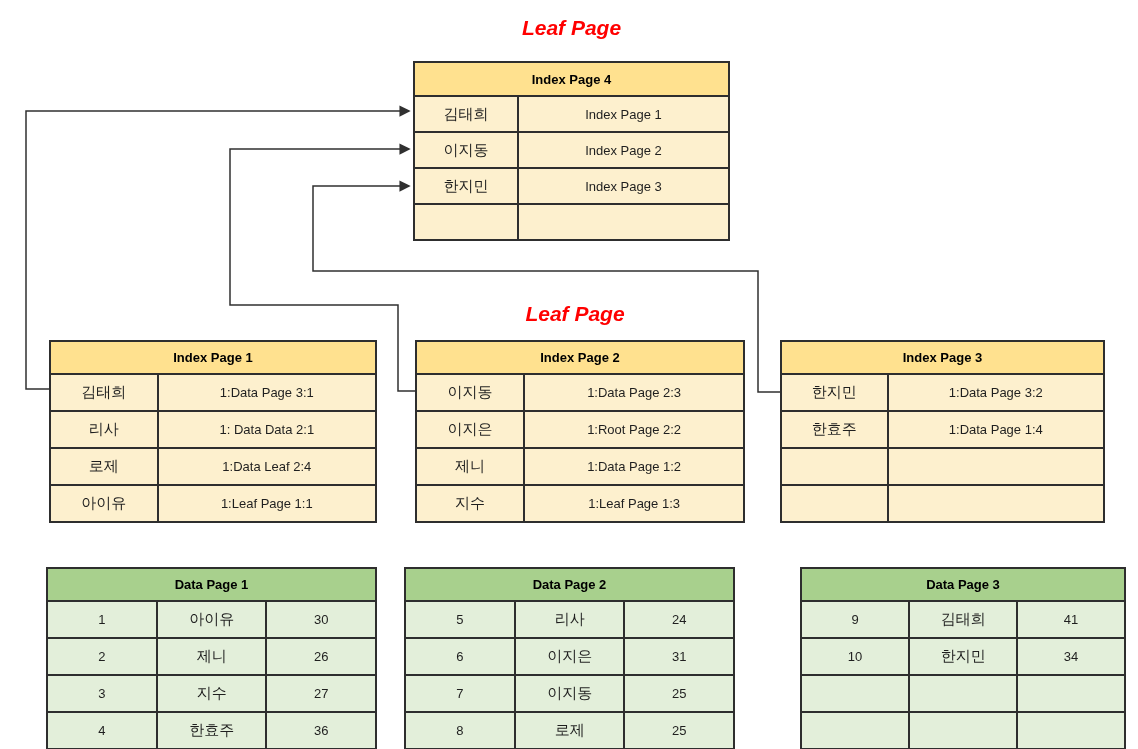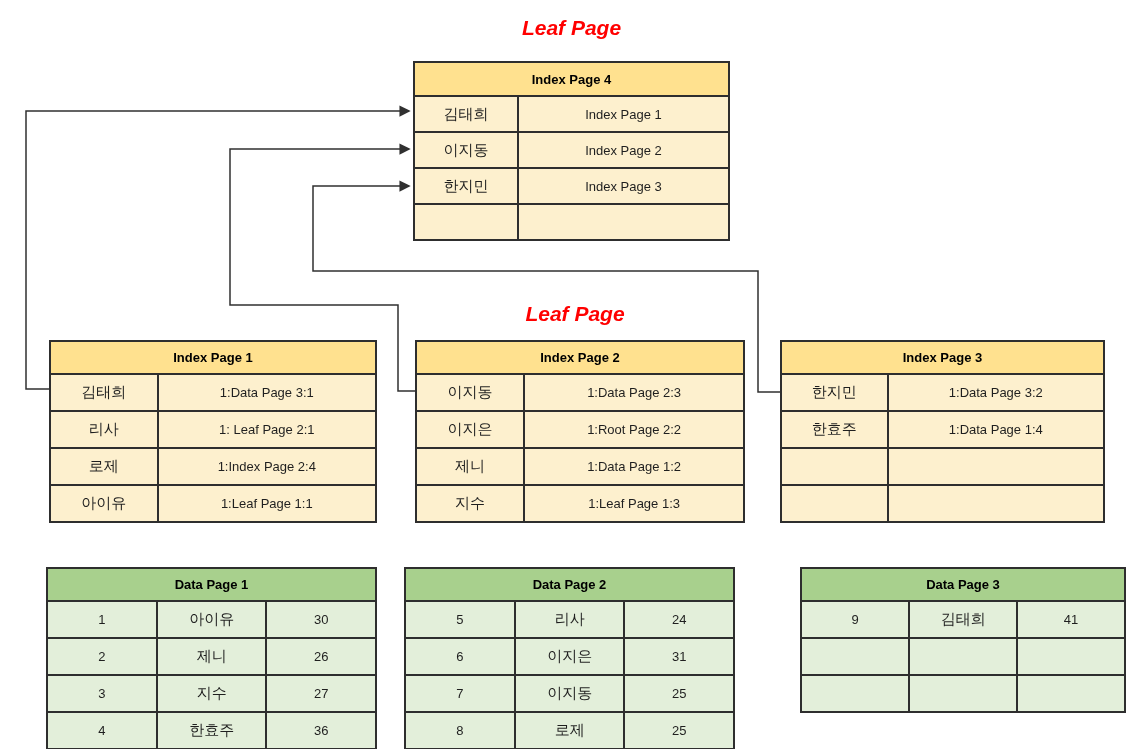--- a/index.html
+++ b/index.html
@@ -111,25 +111,25 @@
         <th colspan="2">Index Page 1</th>
       </tr>
     </thead>
     <tbody>
         <tr>
           <td>김태희</td>
           <td>1:Data Page 3:1</td>
         </tr>
         <tr>
           <td>리사</td>
-          <td>1: Leaf Page 2:1</td>
+          <td>1: Data Data 2:1</td>
         </tr>
         <tr>
           <td>로제</td>
-          <td>1:Index Page 2:4</td>
+          <td>1:Data Leaf 2:4</td>
         </tr>
         <tr>
           <td>아이유</td>
           <td>1:Leaf Page 1:1</td>
         </tr>
       </tbody>
   </table>
 
   <table class="pg idx" style="left:415px; top:340px; width:330px;">
     <colgroup>
@@ -270,20 +270,25 @@
     <thead>
       <tr>
         <th colspan="3">Data Page 3</th>
       </tr>
     </thead>
     <tbody>
         <tr>
           <td>9</td>
           <td>김태희</td>
           <td>41</td>
+        </tr>
+        <tr>
+          <td>10</td>
+          <td>한지민</td>
+          <td>34</td>
         </tr>
         <tr>
           <td></td>
           <td></td>
           <td></td>
         </tr>
         <tr>
           <td></td>
           <td></td>
           <td></td>

